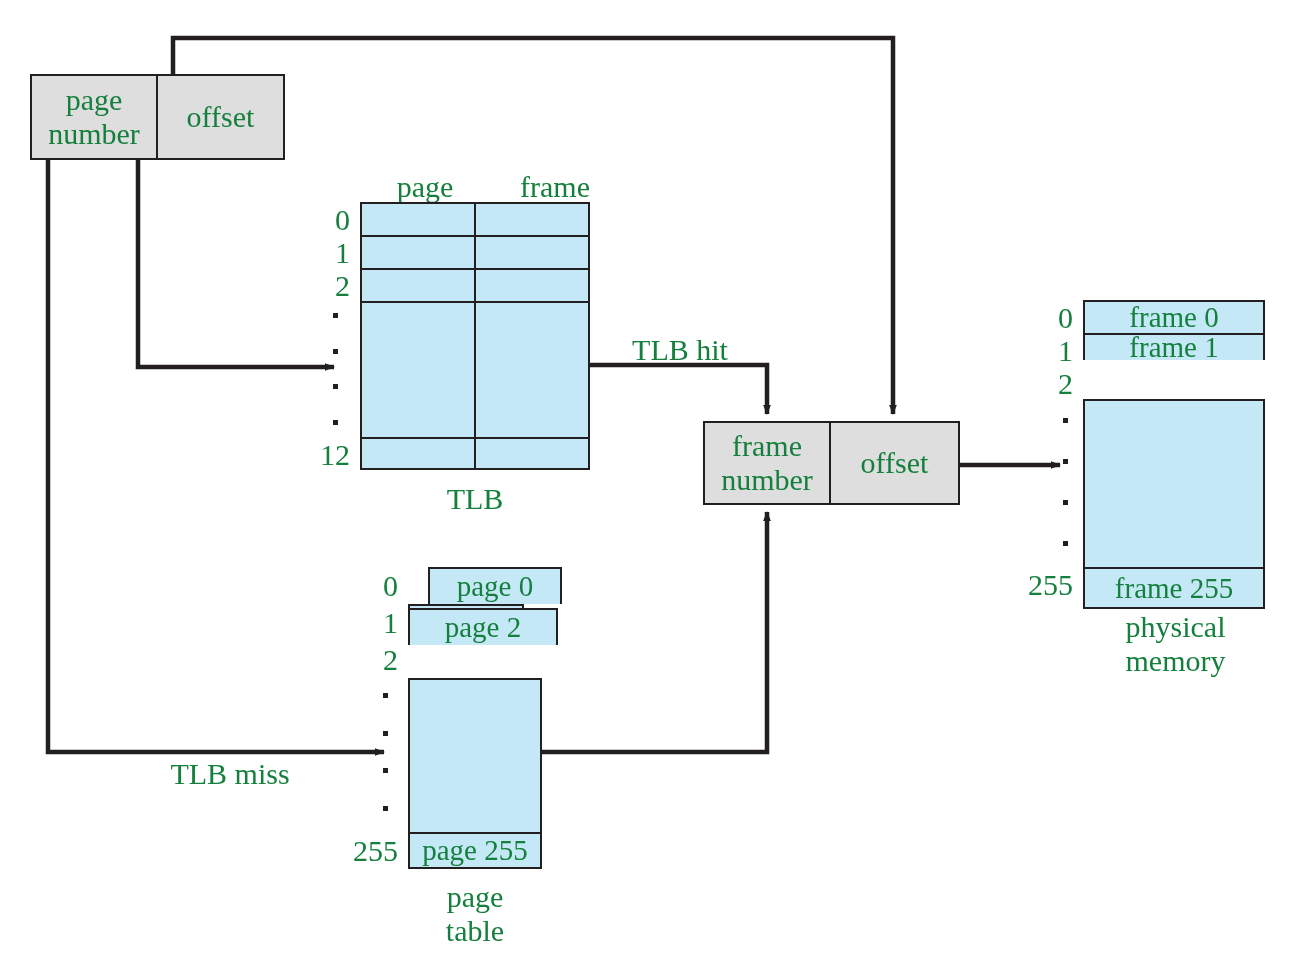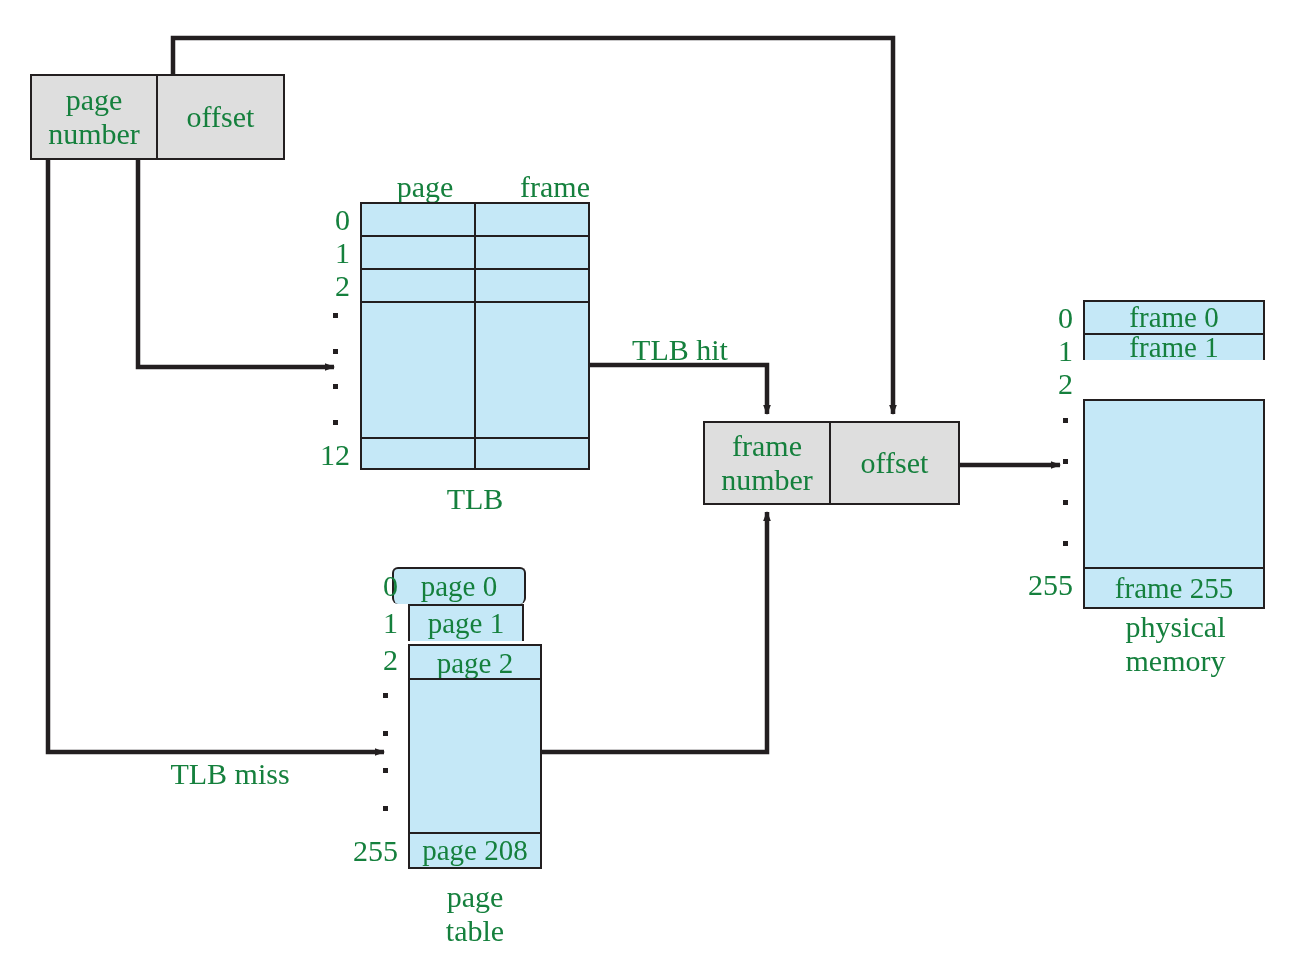--- a/index.html
+++ b/index.html
@@ -148,32 +148,32 @@
   <div class="lbl f30" style="left:160px; top:757px; width:140px;">TLB miss</div>
 
   <div class="box gray f30" style="left:703px; top:421px; width:128px; height:84px;">
     <span style="white-space: pre-line;">frame
 number</span>
   </div>
   <div class="box gray f30" style="left:829px; top:421px; width:131px; height:84px;">
     <span>offset</span>
   </div>
 
-  <div class="cell f29" style="left:392px; top:567px; width:134px; height:37px;border-radius:6px;">
+  <div class="cell f29" style="left:428px; top:567px; width:134px; height:37px;">
     <span>page 0</span>
   </div>
   <div class="cell f29" style="left:408px; top:604px; width:116px; height:37px;">
     <span>page 1</span>
   </div>
-  <div class="cell f29" style="left:408px; top:644px; width:134px; height:37px;">
+  <div class="cell f29" style="left:408px; top:608px; width:150px; height:37px;">
     <span>page 2</span>
   </div>
   <div class="cell" style="left:408px; top:678px; width:134px; height:154px;"></div>
   <div class="cell last f29" style="left:408px; top:832px; width:134px; height:37px;">
-    <span>page 208</span>
+    <span>page 255</span>
   </div>
 
   <div class="rowlabel f30" style="left:340px; top:569px; width:58px;">0</div>
   <div class="rowlabel f30" style="left:340px; top:606px; width:58px;">1</div>
   <div class="rowlabel f30" style="left:340px; top:643px; width:58px;">2</div>
   <div class="rowlabel f30" style="left:320px; top:834px; width:78px;">255</div>
 
   <div class="dots" style="left:380px; top:693px; width:10px; height:118px;">
     <i></i>
       <i></i>

